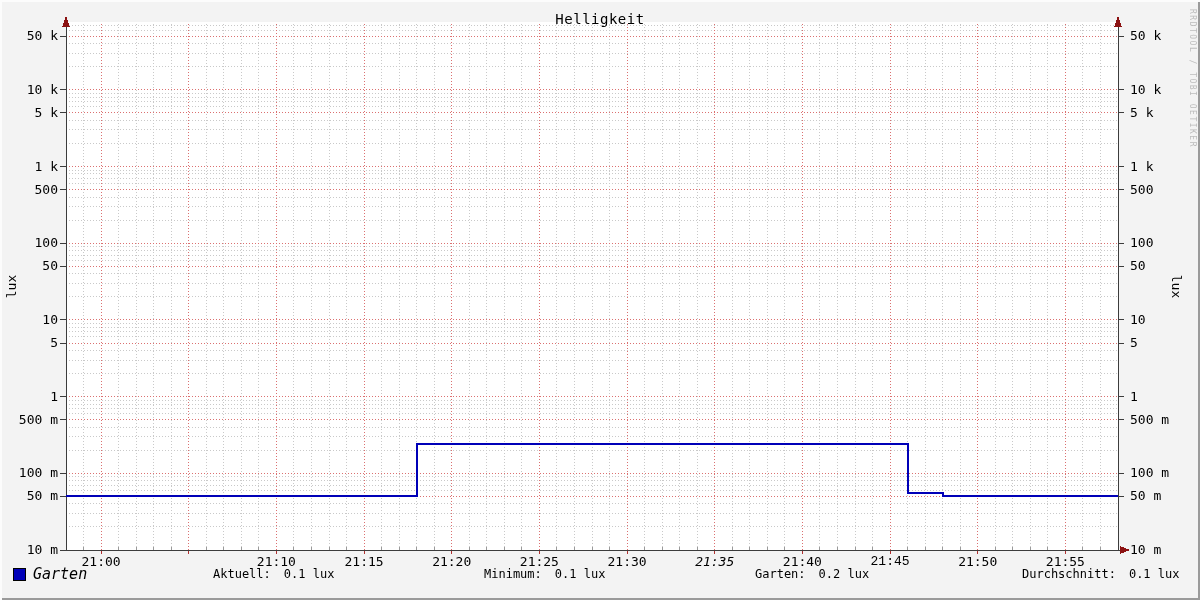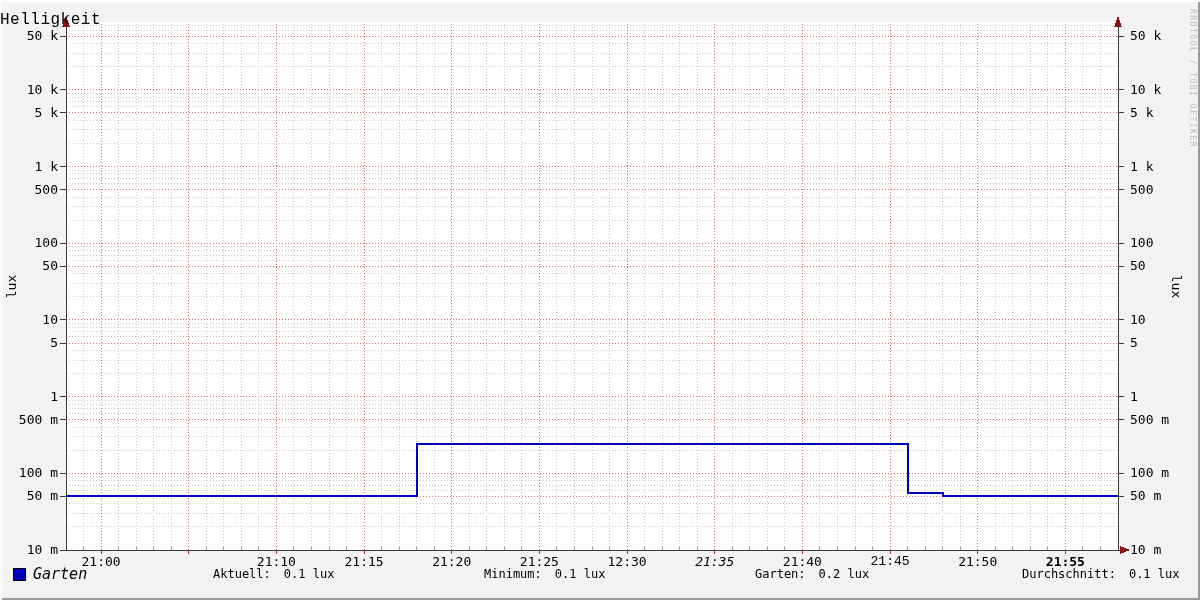--- a/index.html
+++ b/index.html
@@ -1,20 +1,20 @@
 <!DOCTYPE html>
 <html><head>
 <meta charset="utf-8">
 <style>
   html,body{margin:0;padding:0;background:#e8e8e8;}
   .graph{position:relative;width:1200px;height:600px;background:#f3f3f3;overflow:hidden;
          font-family:"DejaVu Sans Mono","Liberation Mono",monospace;color:#000;
          box-shadow:inset 2px 2px 0 #fcfcfc, inset -2px -2px 0 #9a9a9a;}
   svg#plot{position:absolute;left:0;top:0;}
-  .title{position:absolute;top:11px;left:0;width:100%;text-align:left;font-size:16px;letter-spacing:0.5px;font-family:Liberation Mono, monospace;}
+  .title{position:absolute;top:11px;left:0;width:100%;text-align:center;font-size:14px;letter-spacing:0.5px;}
   .watermark{position:absolute;top:9px;right:3px;writing-mode:vertical-rl;font-size:8px;
              color:#bcbcbc;letter-spacing:1.5px;}
   .ylab{position:absolute;width:60px;text-align:center;font-size:13px;}
   .ylab-left{left:-19px;top:279px;transform:rotate(-90deg);}
   .ylab-right{left:1146px;top:279px;transform:rotate(90deg);}
   .ytick-l{position:absolute;left:0;width:58px;text-align:right;font-size:13px;line-height:14px;}
   .ytick-r{position:absolute;left:1130px;width:70px;text-align:left;font-size:13px;line-height:14px;}
   .xtick{position:absolute;top:555px;width:60px;text-align:center;font-size:13px;line-height:14px;}
   .legend-swatch{position:absolute;left:13px;top:568px;width:11px;height:11px;border:1px solid #000;}
   .legend-name{position:absolute;left:33px;top:567px;font-size:15px;line-height:15px;font-style:italic;}
@@ -293,19 +293,19 @@
     <div class="ytick-l" style="top: 489.395px;">50 m</div>
     <div class="ytick-r" style="top: 489.395px;">50 m</div>
     <div class="ytick-l" style="top: 543px;">10 m</div>
     <div class="ytick-r" style="top: 543px;">10 m</div>
     <div class="xtick" style="left: 71.0667px;">21:00</div>
     <div class="xtick" style="left: 158.733px; margin-top: 48px;">21:05</div>
     <div class="xtick" style="left: 246.4px;">21:10</div>
     <div class="xtick" style="left: 334.067px;">21:15</div>
     <div class="xtick" style="left: 421.733px;">21:20</div>
     <div class="xtick" style="left: 509.4px;">21:25</div>
-    <div class="xtick" style="left: 597.067px;">12:30</div>
+    <div class="xtick" style="left: 597.067px;">21:30</div>
     <div class="xtick" style="left: 684.733px; font-style: italic;">21:35</div>
     <div class="xtick" style="left: 772.4px;">21:40</div>
     <div class="xtick" style="left: 860.067px; font-family: Liberation Mono, monospace;">21:45</div>
     <div class="xtick" style="left: 947.733px;">21:50</div>
-    <div class="xtick" style="left: 1035.4px; font-weight: bold;">21:55</div>
+    <div class="xtick" style="left: 1035.4px;">21:55</div>
   </div>
 
 </body></html>

